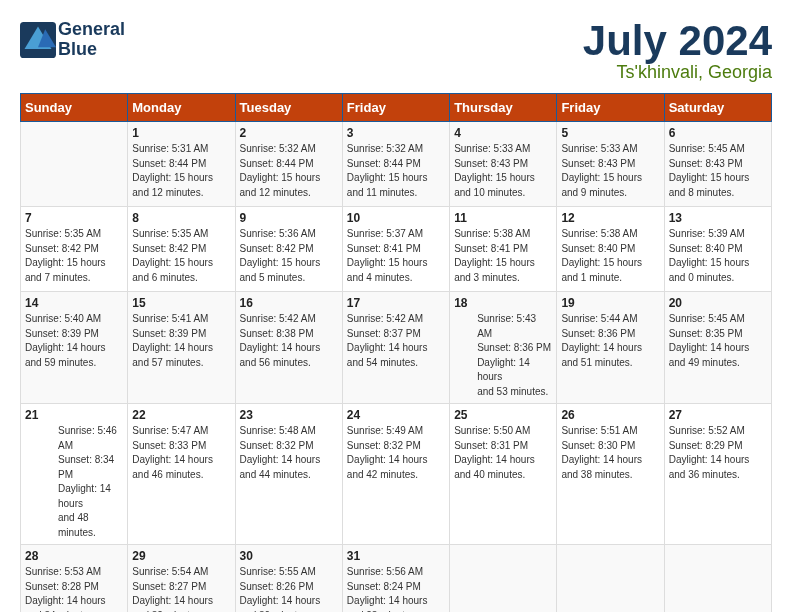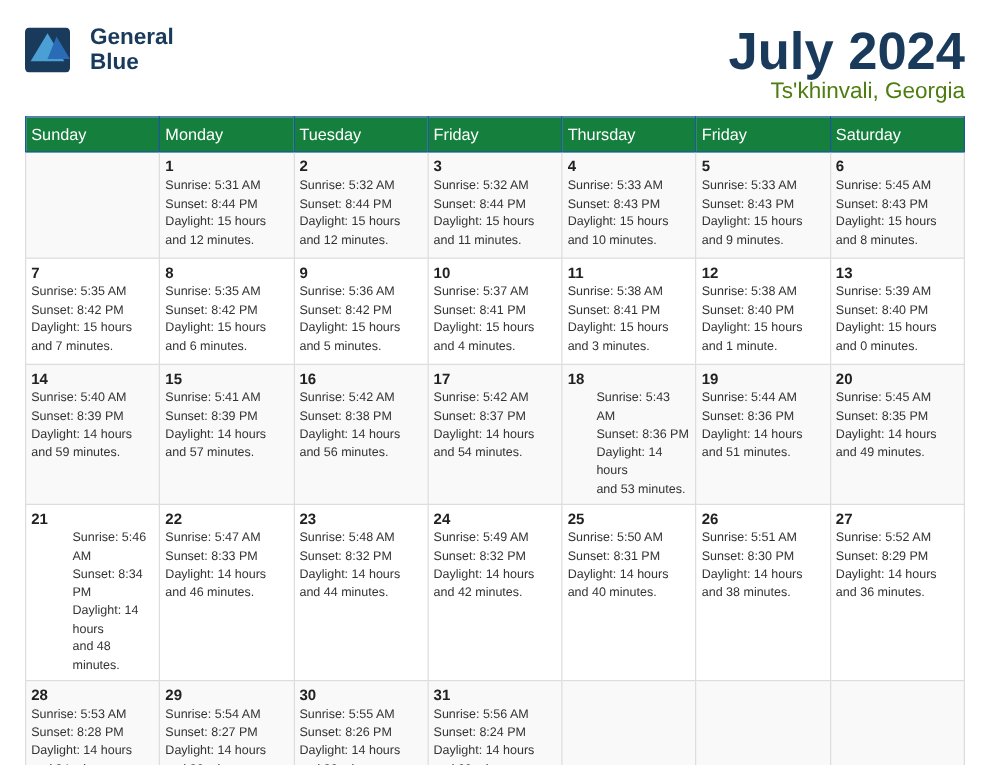--- a/index.html
+++ b/index.html
@@ -12,21 +12,21 @@
     }
     .header {
       display: flex;
       justify-content: space-between;
       align-items: flex-start;
       margin-bottom: 10px;
     }
     .logo {
       display: flex;
       align-items: center;
-      gap: 16px;
+      gap: 2px;
     }
     .logo-text {
       display: flex;
       flex-direction: column;
       font-size: 18px;
       font-weight: bold;
       color: #1a3a5c;
       line-height: 1.1;
     }
     .logo-text span:first-child { color: #1a3a5c; }
@@ -47,24 +47,24 @@
       font-size: 18px;
       font-weight: normal;
       color: #4d7c0f;
     }
     table {
       width: 100%;
       border-collapse: collapse;
       table-layout: fixed;
     }
     thead th {
-      background-color: #15803d;
+      background-color: #c2410c;
       color: #fff;
       font-size: 13px;
-      font-weight: normal;
+      font-weight: bold;
       padding: 6px 4px;
       text-align: left;
       border: 1px solid #1a5a9a;
     }
     tbody td {
       border: 1px solid #ddd;
       padding: 4px 4px;
       vertical-align: top;
       font-size: 10.5px;
       color: #222;

